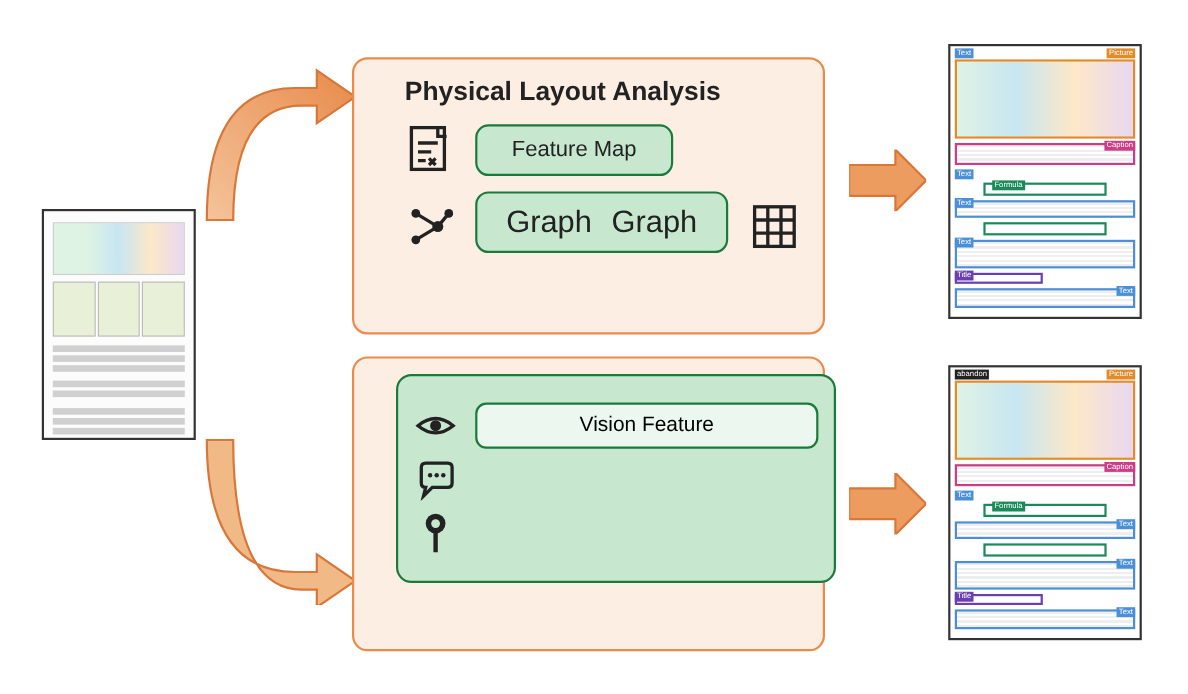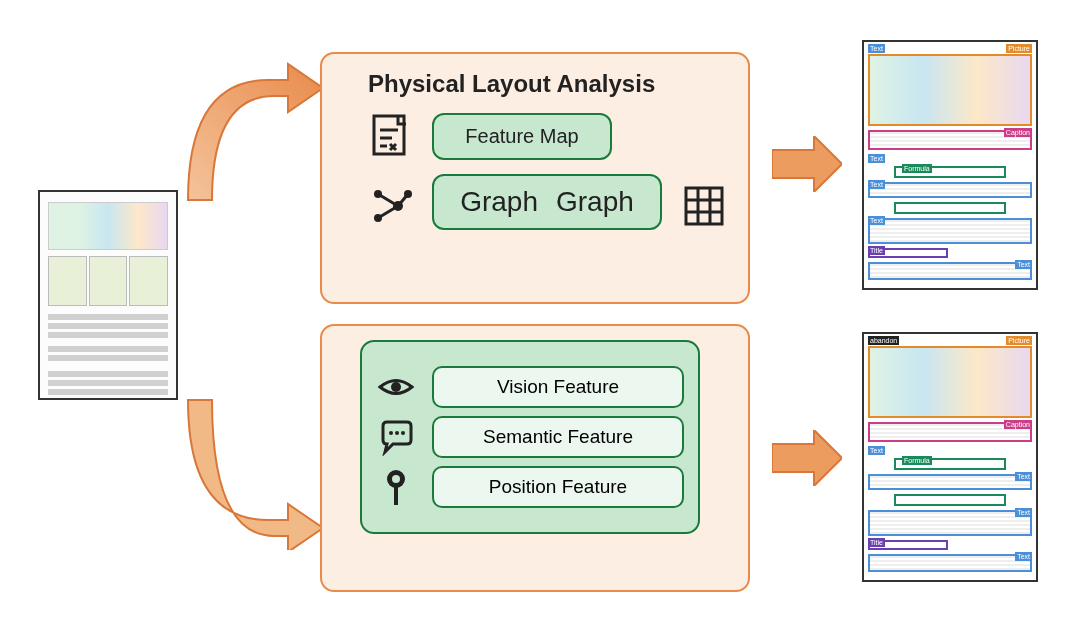--- a/index.html
+++ b/index.html
@@ -70,21 +70,21 @@
   justify-content: center;
 }
 .pill-sub { font-size: 28px; }
 
 .feature-box {
   border: 2px solid #1a7a3c;
   background: #c7e8cf;
   border-radius: 14px;
   padding: 16px 14px;
   margin-left: 20px;
-  width: 340px;
+  width: 400px;
 }
 .feat-row { display:flex; align-items:center; gap:16px; margin: 8px 0; }
 .feat-icon { width: 40px; height: 40px; display:flex; align-items:center; justify-content:center; }
 .feat-pill {
   flex: 1;
   border: 2px solid #1a7a3c;
   background: #ecf8ef;
   border-radius: 10px;
   padding: 8px 12px;
   font-size: 19px;
@@ -218,31 +218,29 @@
       </div>
       <div class="feat-row">
         <div class="feat-icon">
           <svg width="38" height="38" viewBox="0 0 38 38">
               <path d="M6 8 Q6 4 10 4 L30 4 Q34 4 34 8 L34 22 Q34 26 30 26 L16 26 L8 34 L10 26 Q6 26 6 22 Z" fill="none" stroke="#222" stroke-width="3"></path>
               <circle cx="14" cy="15" r="2" fill="#222"></circle>
               <circle cx="20" cy="15" r="2" fill="#222"></circle>
               <circle cx="26" cy="15" r="2" fill="#222"></circle>
             </svg>
         </div>
-        <div class="feat-pill">Semantic Feature</div>
       </div>
       <div class="feat-row">
         <div class="feat-icon">
           <svg width="36" height="40" viewBox="0 0 36 40">
               <circle cx="18" cy="12" r="9" fill="#222"></circle>
               <circle cx="18" cy="12" r="4" fill="#c7e8cf"></circle>
               <path d="M18 20 L18 38" stroke="#222" stroke-width="4"></path>
             </svg>
         </div>
-        <div class="feat-pill">Position Feature</div>
       </div>
     </div>
   </div>
 
   <svg class="out-arrow" style="left:772px; top:136px">
     <path d="M0 14 L42 14 L42 0 L70 28 L42 56 L42 42 L0 42 Z" fill="#ed9c60" stroke="#d9773a" stroke-width="2"></path>
   </svg>
   <svg class="out-arrow" style="left:772px; top:430px">
     <path d="M0 14 L42 14 L42 0 L70 28 L42 56 L42 42 L0 42 Z" fill="#ed9c60" stroke="#d9773a" stroke-width="2"></path>
   </svg>

